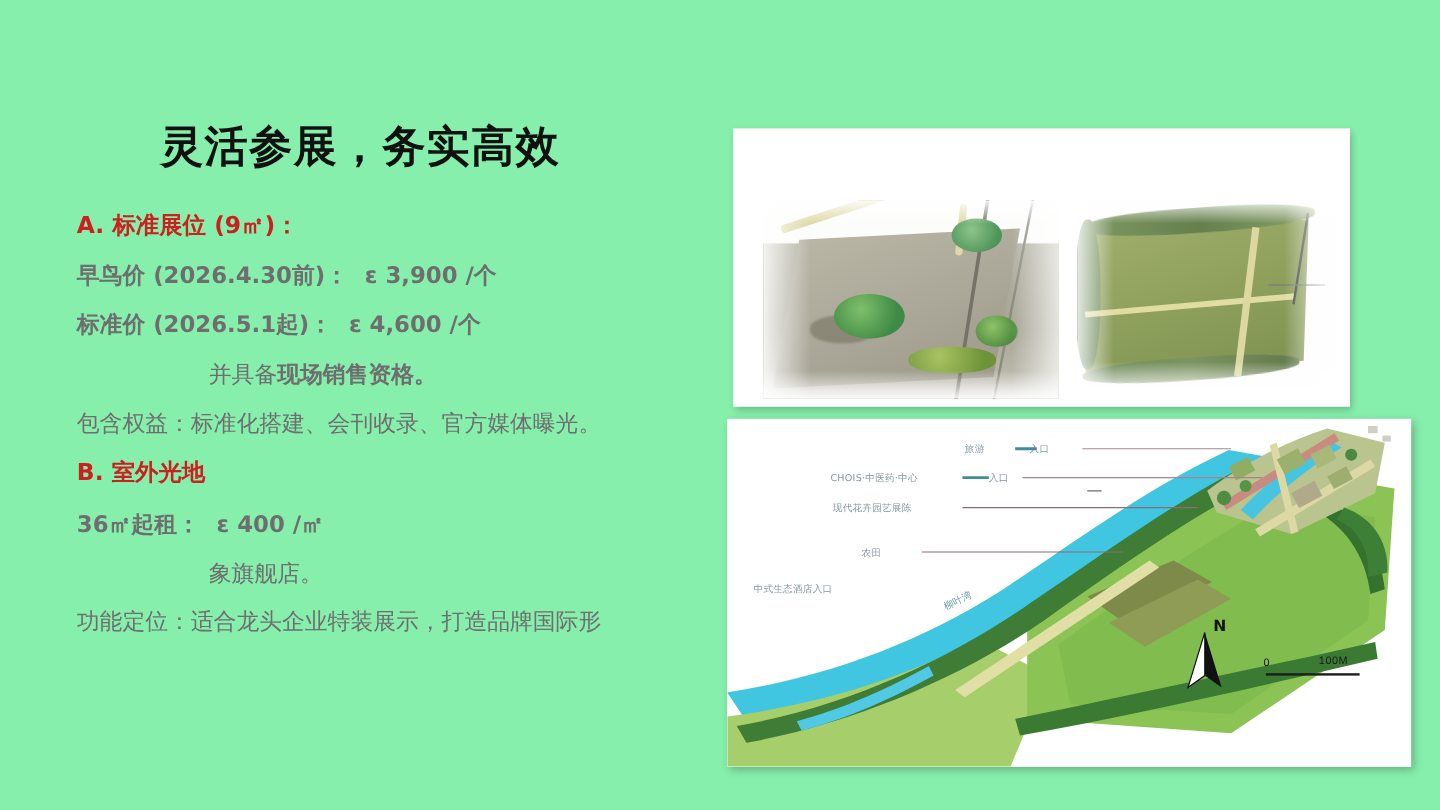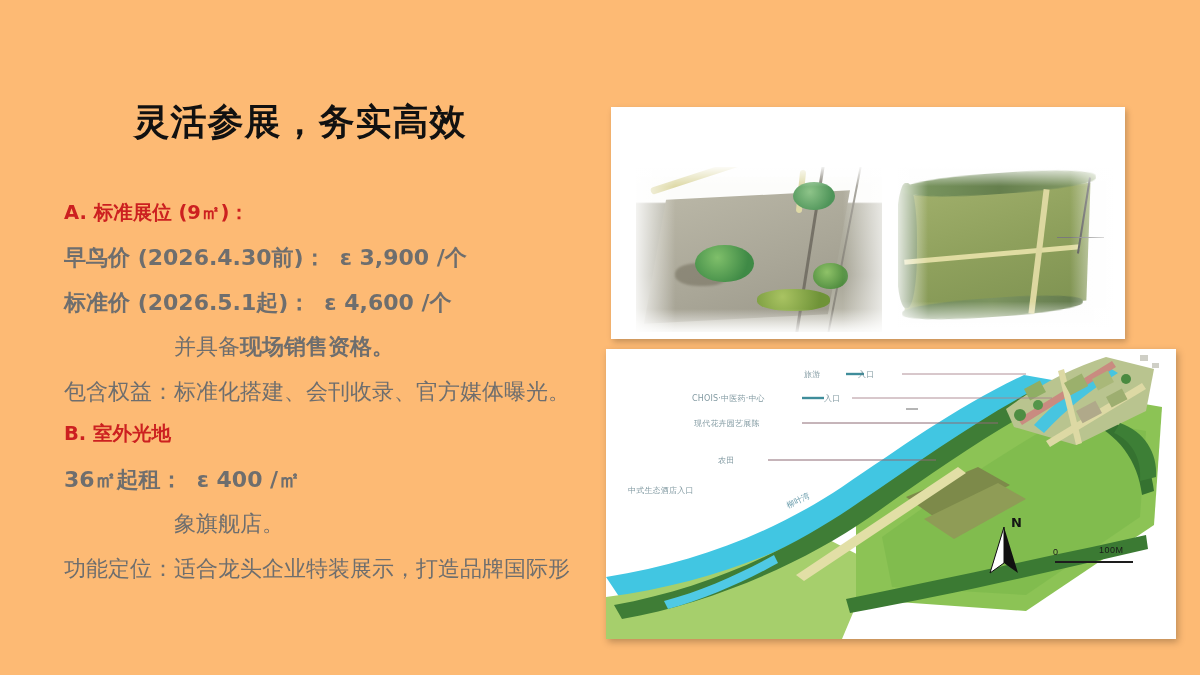--- a/index.html
+++ b/index.html
@@ -2,45 +2,44 @@
 <html><head>
 <meta charset="utf-8">
 <style>
   html,body{margin:0;padding:0;}
   body{
     width:1200px;height:675px;
     background:#ffffff;
     font-family:"Liberation Sans","DejaVu Sans",sans-serif;
     overflow:hidden;position:relative;
   }
-  .slide{position:absolute;inset:0;background:#fdba74;}
+  .slide{position:absolute;inset:0;background:#86efac;}
 
   
   .left-col{position:absolute;left:0;top:0;width:610px;height:675px;}
 
   .slide-title{
     position:absolute;left:0;top:98px;width:600px;
     text-align:center;
     font-size:36px;font-weight:bold;color:#111111;
     letter-spacing:1px;
     font-family:"DejaVu Sans","Liberation Sans",sans-serif;
   }
 
   .body-block{position:absolute;left:64px;top:176px;width:546px;}
 
   .line{
-    font-size:22px;color:#6e6e6e;
+    font-size:19px;color:#6e6e6e;
     line-height:1.25;margin-bottom:17px;
     white-space:nowrap;
     font-family:"DejaVu Sans","Liberation Sans",sans-serif;
   }
   .line.head{
     color:#cc2020;font-weight:bold;font-size:19.5px;
     margin-bottom:19px;
-    margin-top:25px;
   }
   .line.price{font-weight:bold;color:#6e6e6e;}
   .line.indent{padding-left:110px;}
   .line.sub-b{margin-top:6px;}
   .strong{font-weight:bold;color:#6e6e6e;}
   .gap{display:inline-block;width:14px;}
 
   
   .lot-card{
     position:absolute;left:611px;top:107px;width:514px;height:232px;

